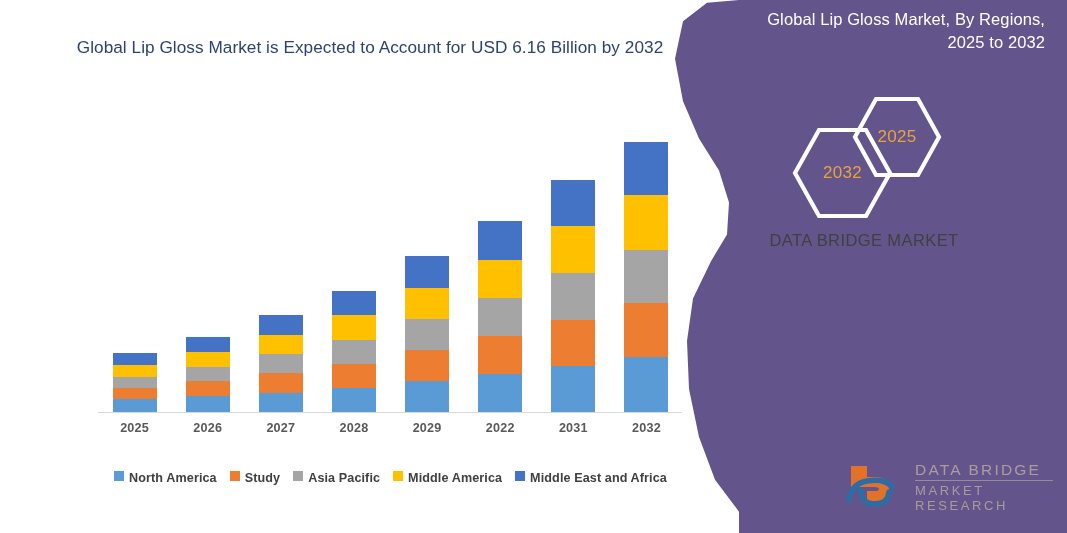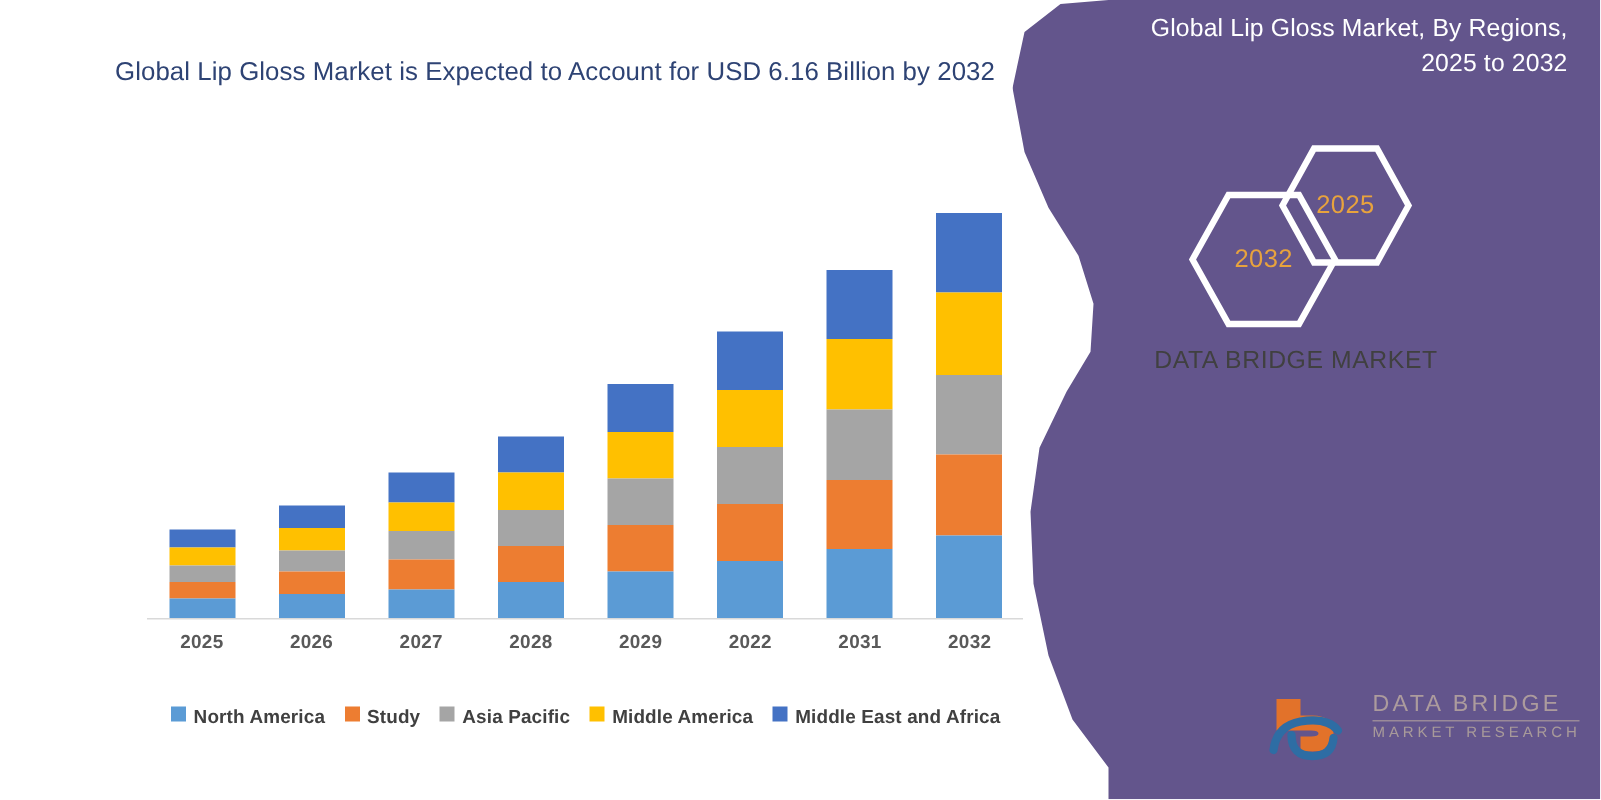--- a/index.html
+++ b/index.html
@@ -55,21 +55,21 @@
     position:absolute;left:178px;top:456px;width:200px;height:56px;
   }
   .logo-mark{position:absolute;left:0;top:4px;width:56px;height:48px;}
   .logo-txt{position:absolute;left:58px;top:6px;width:142px;margin-left:12px;}
   .logo-txt .l1{
     color:#C9B7A4;font-size:15.5px;letter-spacing:2.2px;font-weight:400;
     opacity:.72;line-height:1.05;
   }
   .logo-rule{height:1px;background:#C9B7A4;opacity:.55;margin:2px 0 2px 0;width:138px;}
   .logo-txt .l2{
-    color:#BCAE9E;font-size:10px;letter-spacing:2.6px;font-weight:400;
+    color:#BCAE9E;font-size:13px;letter-spacing:2.6px;font-weight:400;
     opacity:.78;
   }
 
   
   .chart-title{
     position:absolute;left:70px;top:34px;width:600px;
     text-align:center;color:#2E4374;font-size:17.2px;line-height:1.52;
     font-weight:400;letter-spacing:.05px;
   }
   .axis-line{

